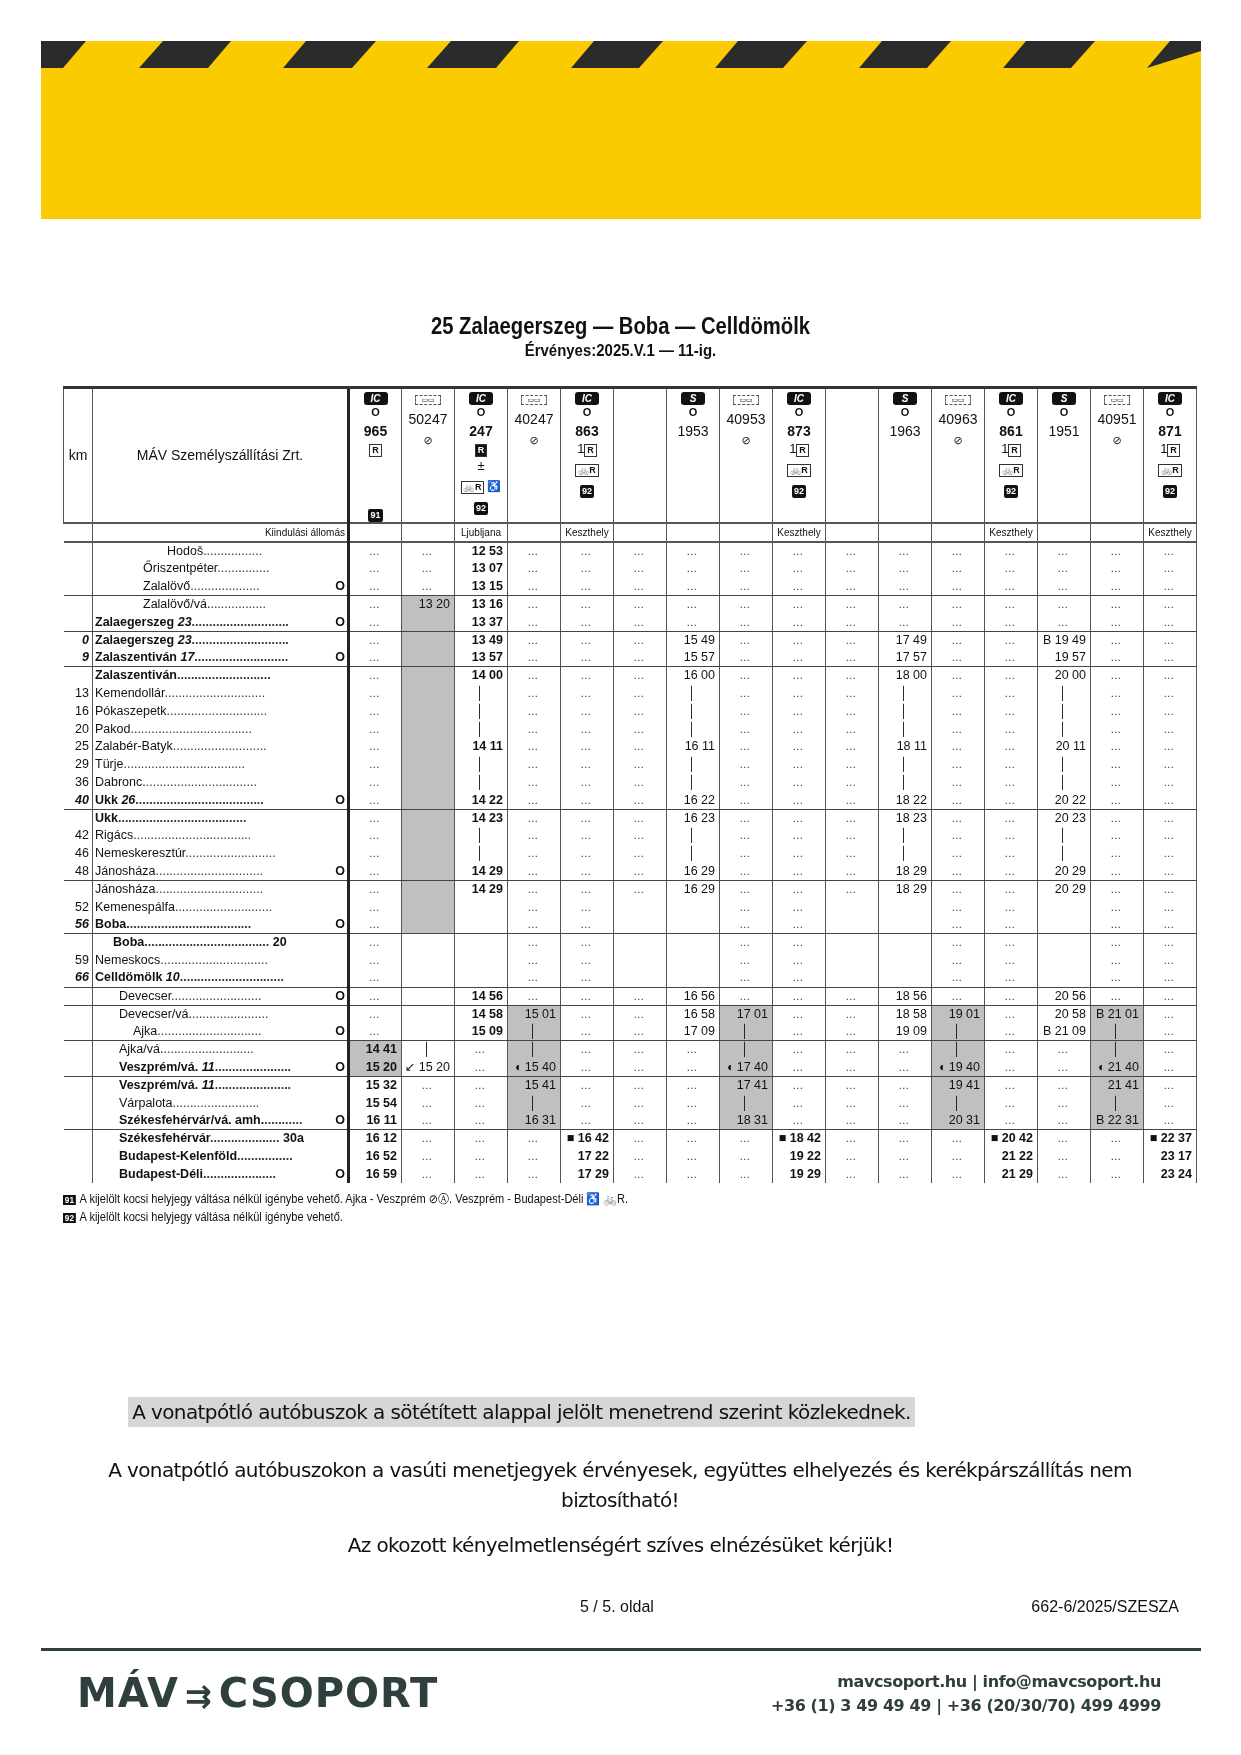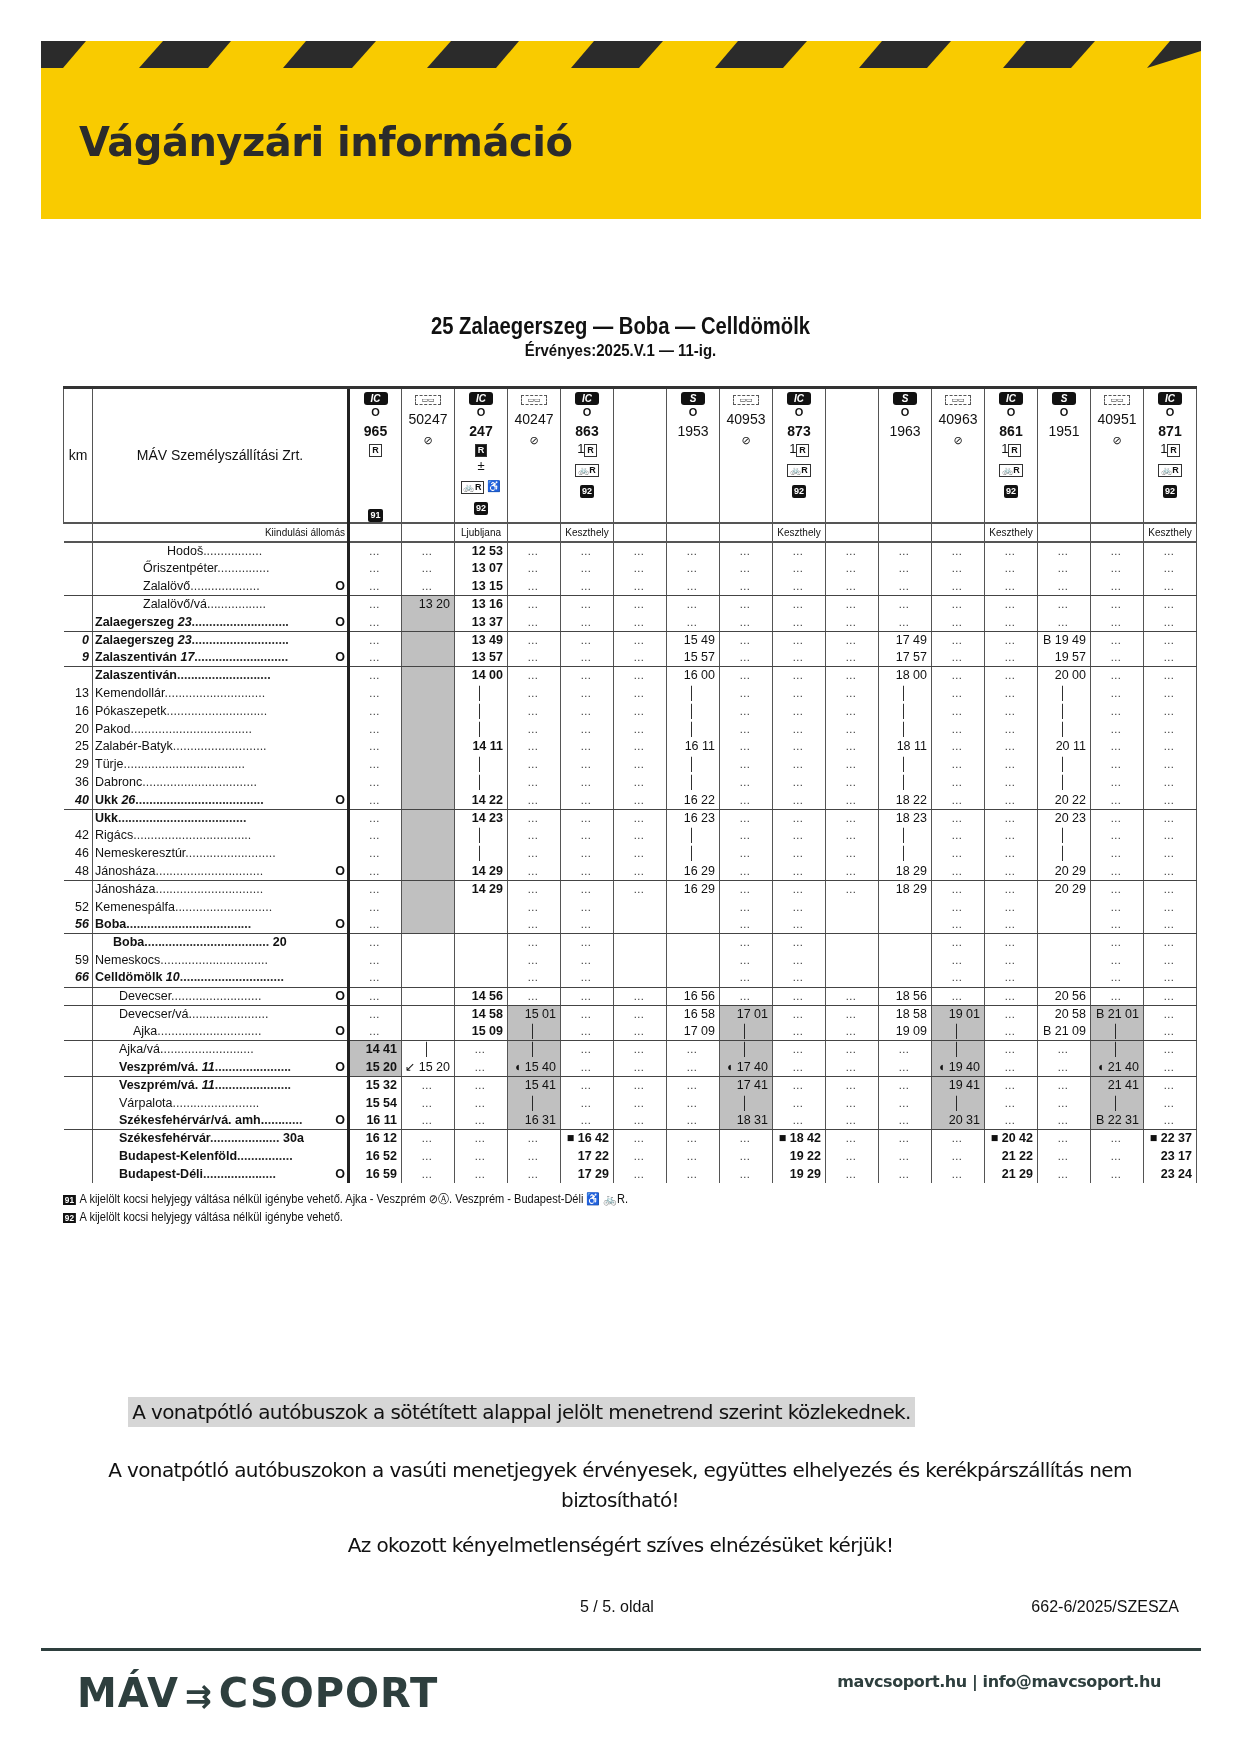--- a/index.html
+++ b/index.html
@@ -58,21 +58,20 @@
     <polygon points="0,0 45,0 22,27 0,27" fill="#2b2b2b"></polygon>
     <polygon points="122,0 190,0 167,27 98,27" fill="#2b2b2b"></polygon>
     <polygon points="265,0 335,0 311,27 242,27" fill="#2b2b2b"></polygon>
     <polygon points="410,0 478,0 455,27 386,27" fill="#2b2b2b"></polygon>
     <polygon points="553,0 622,0 598,27 530,27" fill="#2b2b2b"></polygon>
     <polygon points="697,0 766,0 742,27 674,27" fill="#2b2b2b"></polygon>
     <polygon points="841,0 910,0 886,27 818,27" fill="#2b2b2b"></polygon>
     <polygon points="985,0 1054,0 1030,27 962,27" fill="#2b2b2b"></polygon>
     <polygon points="1129,0 1160,0 1160,10 1106,27" fill="#2b2b2b"></polygon>
   </svg>
-  <div class="banner-title">Vágányzári információ</div>
 </div>
 
 <div class="tt-title">25 Zalaegerszeg — Boba — Celldömölk</div>
 <div class="tt-sub">Érvényes:2025.V.1 — 11-ig.</div>
 
 <div class="tt">
   <table id="tt-table">
     <colgroup id="tt-cols">
         <col class="c-km">
         <col class="c-st">
@@ -869,13 +868,14 @@
 
 <div class="pageno">5 / 5. oldal</div>
 <div class="docref">662-6/2025/SZESZA</div>
 
 <div class="footer-rule"></div>
 <div class="logo">
   <span>MÁV</span><span class="mark">⇉</span><span>CSOPORT</span>
 </div>
 <div class="contact">
   <div>mavcsoport.hu | info@mavcsoport.hu</div>
+  <div>+36 (1) 3 49 49 49 | +36 (20/30/70) 499 4999</div>
 </div>
 
 </body></html>

